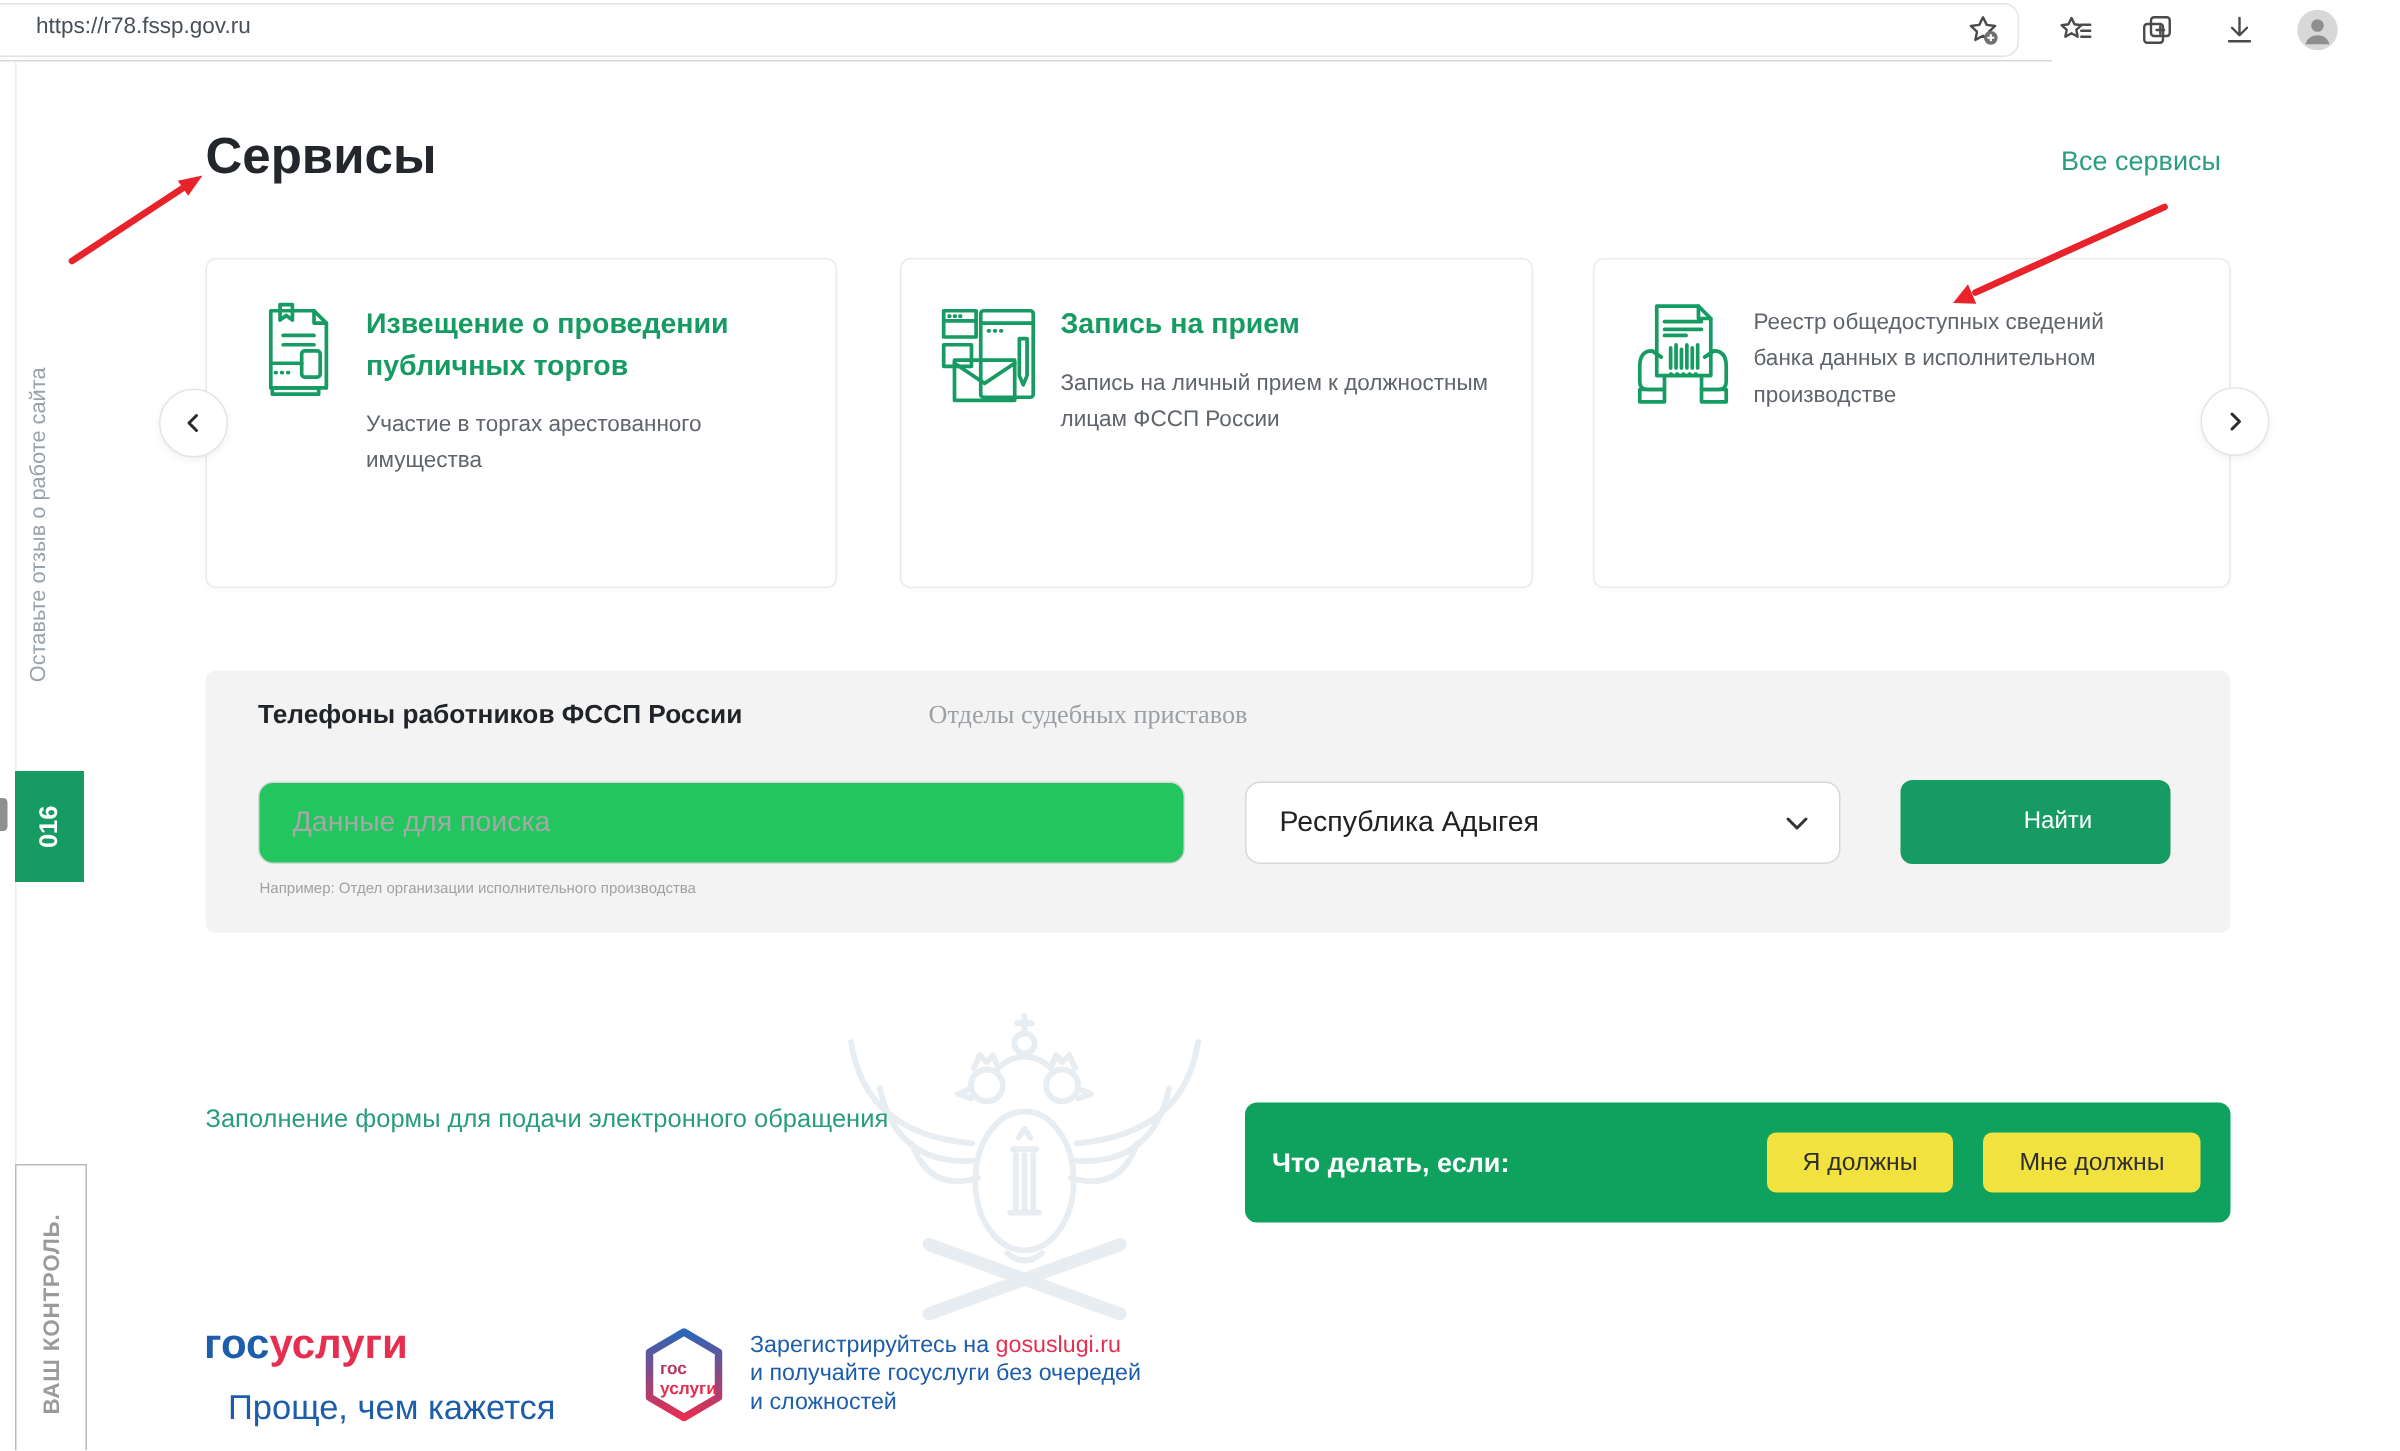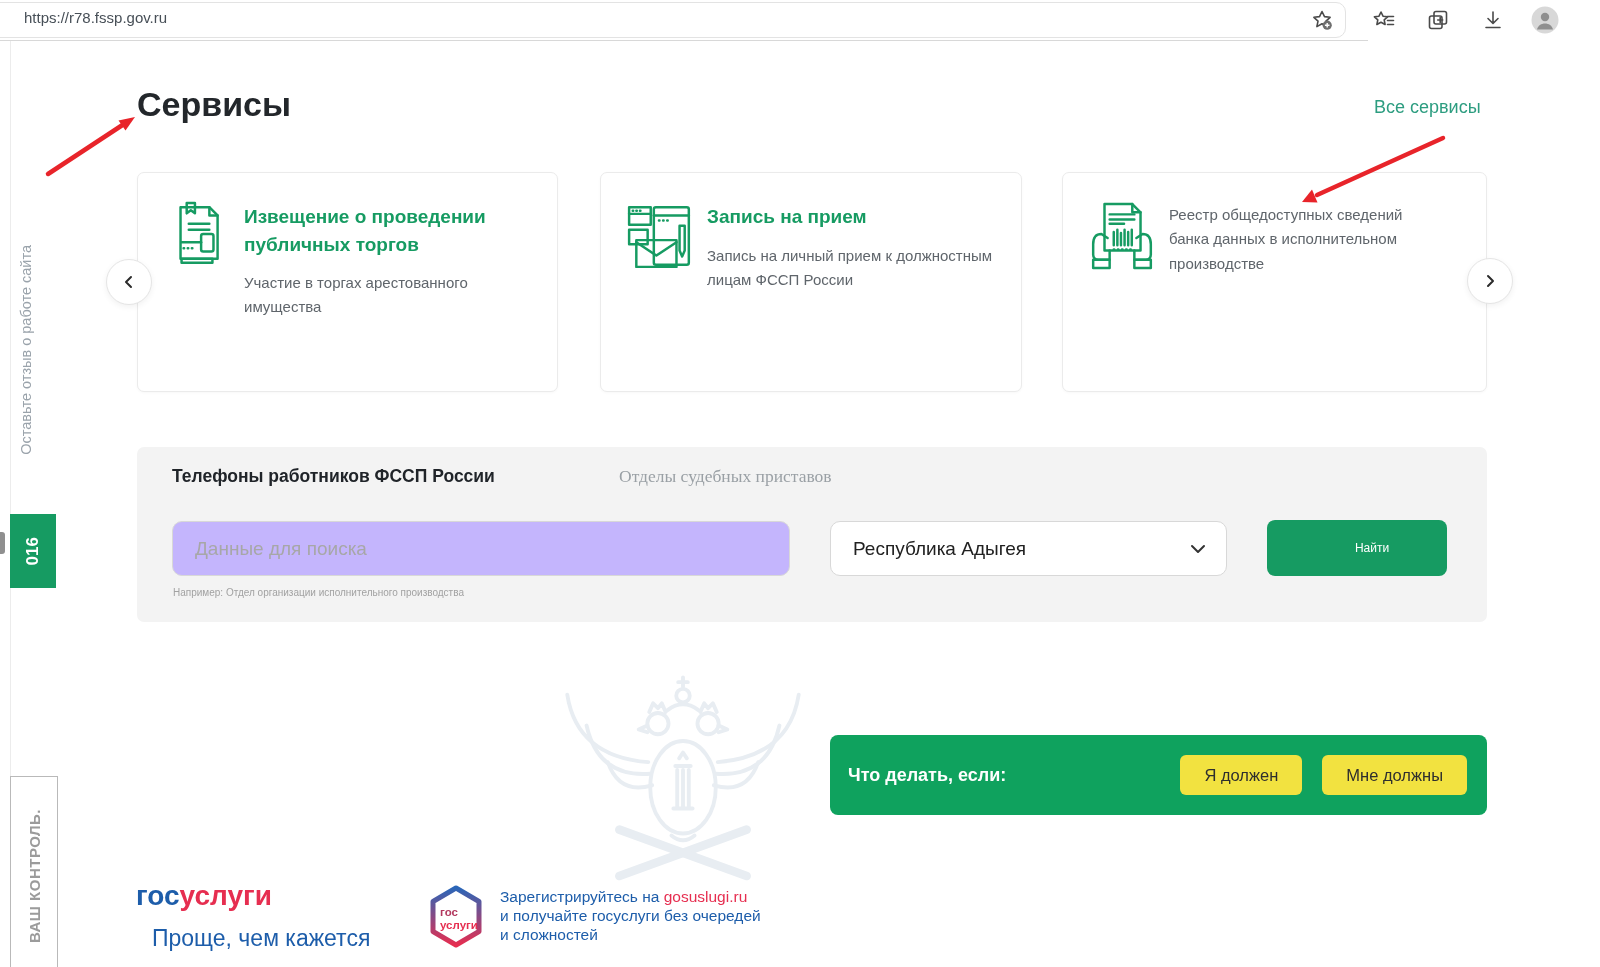--- a/index.html
+++ b/index.html
@@ -35,26 +35,26 @@
   .card-body { position:absolute; left:106px; top:30px; right:22px; }
   .card-title { font-size:19px; font-weight:bold; color:var(--brand-green,#169b62); line-height:1.45; margin-bottom:13px; }
   .card-desc { font-size:15px; color:#5f656b; line-height:1.62; }
   .carousel-btn { position:absolute; width:46px; height:46px; border-radius:50%; background:#fff; border:1px solid #e5e5e5; box-shadow:0 2px 6px rgba(0,0,0,0.06); display:flex; align-items:center; justify-content:center; cursor:pointer; z-index:10; }
 
   
   .search-panel { position:absolute; left:137px; top:447px; width:1350px; height:175px; background:#f3f3f3; border-radius:7px; }
   .tab { position:absolute; top:19px; font-size:17.5px; cursor:pointer; }
   .tab-active { left:35px; font-weight:bold; color:#202429; }
   .tab-inactive { left:482px; color:#9aa0a5;font-family:Liberation Serif, serif; }
-  .search-input { position:absolute; left:35px; top:74px; width:618px; height:55px; border:1px solid #d8d8d8; border-radius:10px; background:#c4b5fd; font-size:19px; color:#222; padding:0 22px; outline:none; font-family:inherit; }
+  .search-input { position:absolute; left:35px; top:74px; width:618px; height:55px; border:1px solid #d8d8d8; border-radius:10px; background:#22c55e; font-size:19px; color:#222; padding:0 22px; outline:none; font-family:inherit; }
   .search-input::placeholder { color:#a7a7a7; }
   .input-hint { position:absolute; left:36px; top:140px; font-size:10px; color:#a2a2a2; }
   .region-select { position:absolute; left:693px; top:74px; width:397px; height:55px; border:1px solid #d8d8d8; border-radius:10px; background:#fff; display:flex; align-items:center; padding:0 22px; font-size:19px; color:#212121; cursor:pointer; }
   .region-select svg { position:absolute; right:20px; }
-  .find-btn { position:absolute; left:1130px; top:73px; width:180px; height:56px; background:var(--brand-green,#169b62); border:none; border-radius:8px; color:#fff; font-size:12px; font-weight:500; cursor:pointer; font-family:inherit;padding-left:30px; }
+  .find-btn { position:absolute; left:1130px; top:73px; width:180px; height:56px; background:var(--brand-green,#169b62); border:none; border-radius:8px; color:#fff; font-size:16px; font-weight:500; cursor:pointer; font-family:inherit;padding-left:30px; }
 
   
   .reception-heading { position:absolute; left:137px; top:672px; font-size:29px; font-weight:bold; color:#1d2125; z-index:2; }
   .reception-link { position:absolute; left:137px; top:736px; font-size:17px; color:#2a9c7e; z-index:2; cursor:pointer; }
   .eagle-mark { position:absolute; left:548px; top:668px; z-index:1; }
 
   
   .what-banner { position:absolute; left:830px; top:735px; width:657px; height:80px; background:var(--banner-green,#0fa25e); border-radius:8px; z-index:2; }
   .what-label { position:absolute; left:18px; top:30px; color:#fff; font-size:18px; font-weight:bold; }
   .what-btns { position:absolute; right:20px; top:20px; display:flex; gap:20px; }
@@ -230,25 +230,26 @@
       <path d="M172 120Q206 130 218 96"></path>
       <ellipse cx="140" cy="122" rx="34" ry="48"></ellipse>
       <path d="M136 92l4-6 4 6"></path>
       <path d="M132 100h16M130 144h20M134 104v38M140 104v38M146 104v38"></path>
       <path d="M128 172q12 10 24 0M124 182q16 14 32 0"></path>
       <path d="M74 214L206 166" stroke-width="9"></path>
       <path d="M74 166L206 214" stroke-width="9"></path>
     </g>
   </svg>
 
+  <a class="reception-link">Заполнение формы для подачи электронного обращения</a>
 
   <div class="what-banner">
     <div class="what-label">Что делать, если:</div>
     <div class="what-btns">
-      <button class="yellow-btn">Я должен</button>
+      <button class="yellow-btn">Я должны</button>
       <button class="yellow-btn">Мне должны</button>
     </div>
   </div>
 
   <div class="gu-wordmark">
     <span class="gu-blue">гос</span><span class="gu-red">услуги</span>
   </div>
   <div class="gu-tagline">Проще, чем кажется</div>
 
   <svg class="gu-emblem" width="62" height="64" viewBox="0 0 62 64">

